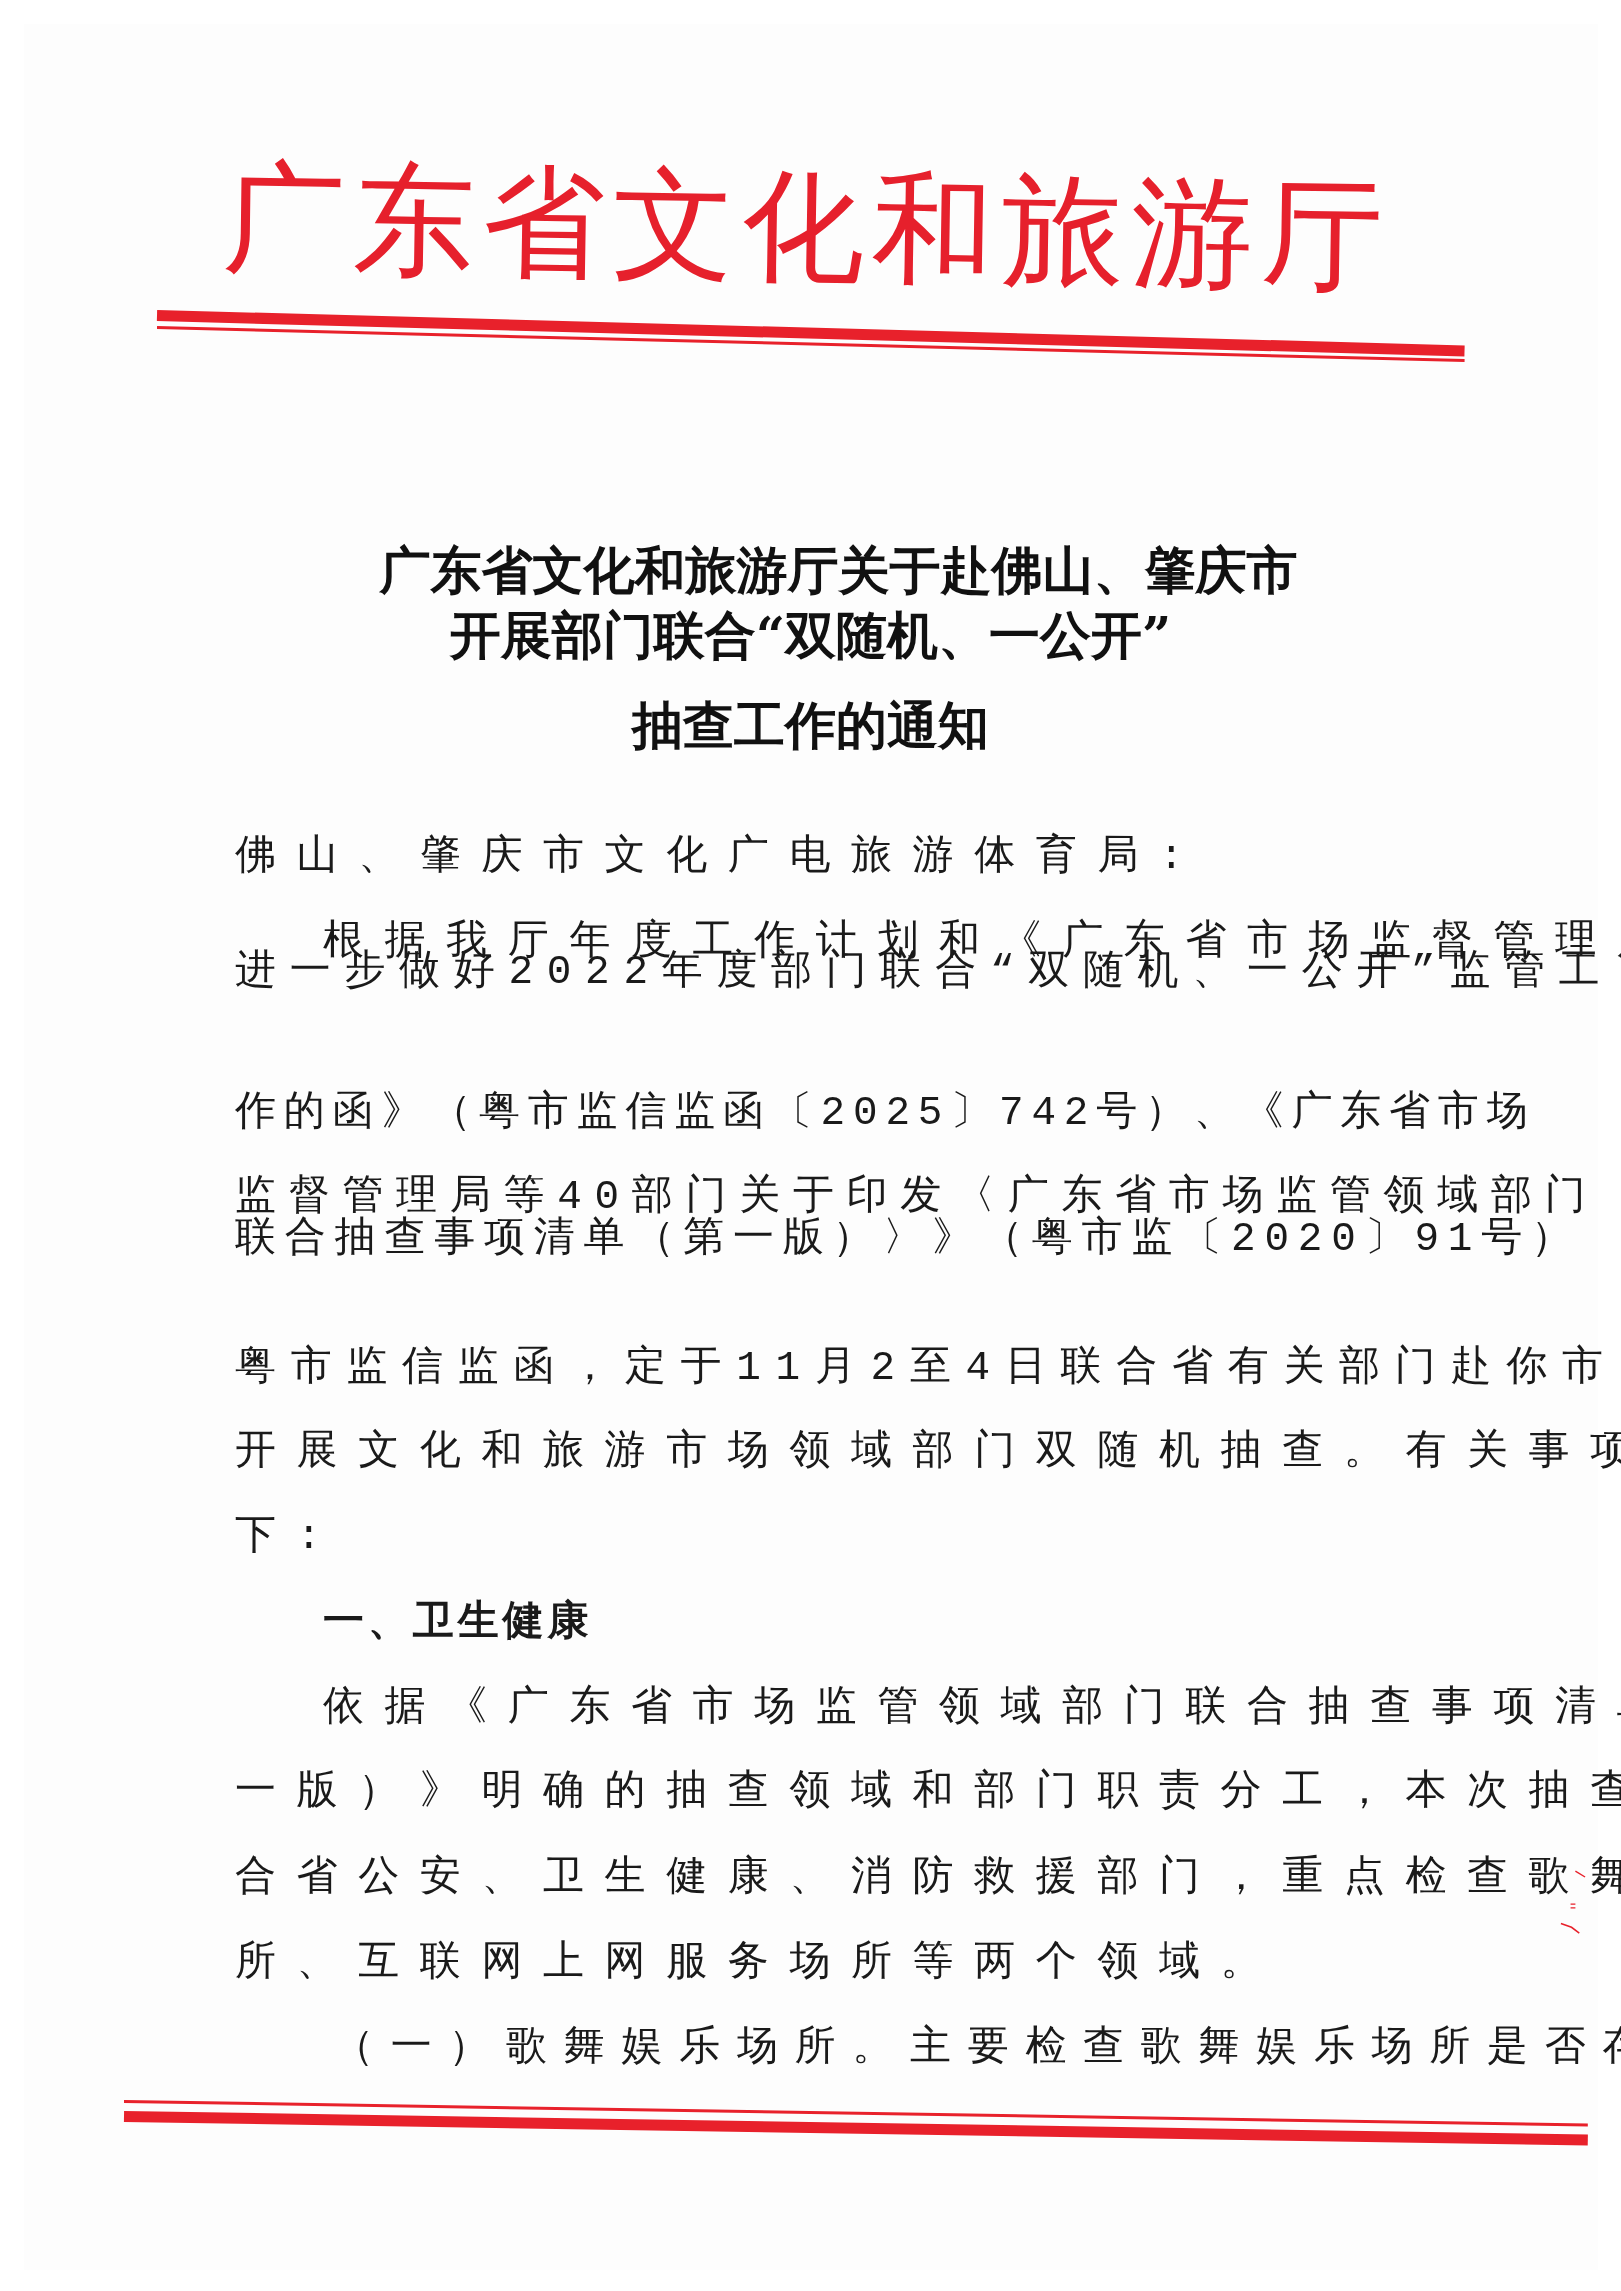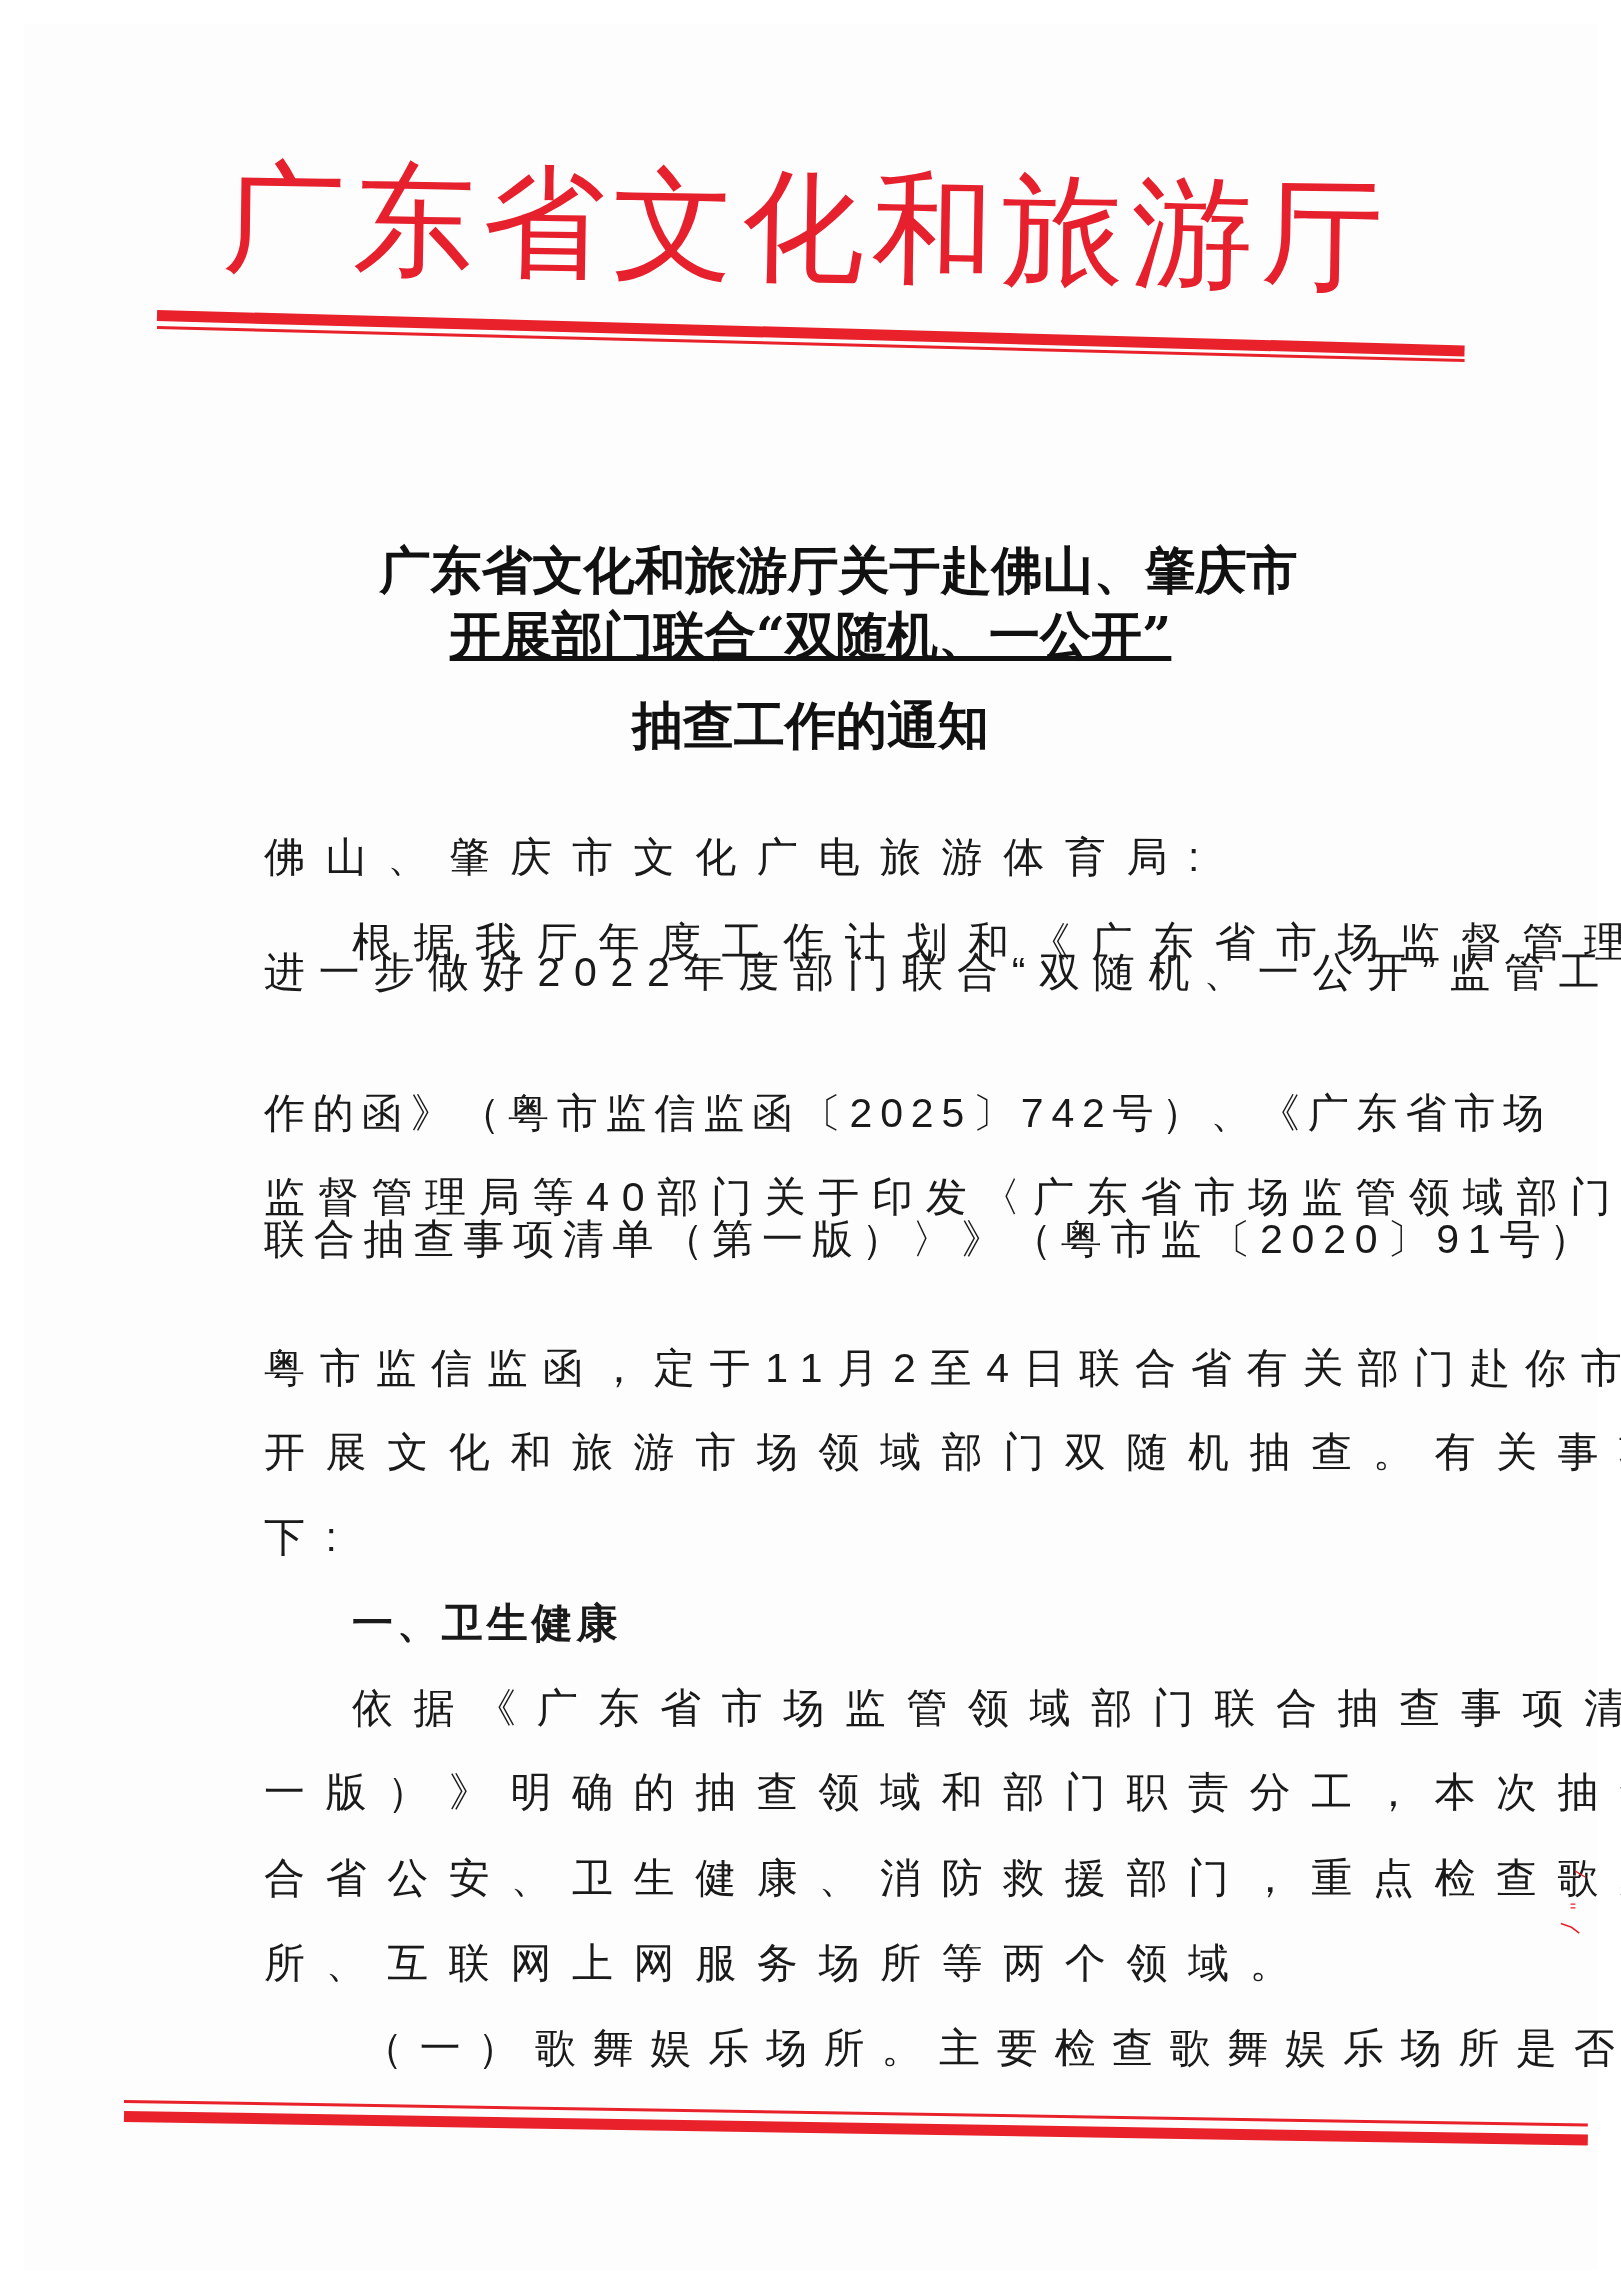--- a/index.html
+++ b/index.html
@@ -24,28 +24,28 @@
     .rule.bot-thin  { left: 124px; top: 2100px; width: 1464px; height: 2.9px;  transform: rotate(0.92deg); }
     .rule.bot-thick { left: 124px; top: 2111px; width: 1464px; height: 10.8px; transform: rotate(0.92deg); }
 
     .doc-title {
       position: absolute; left: 0; width: 1621px; text-align: center;
       font-family: "DejaVu Serif", "Liberation Serif", serif;
       font-weight: bold; font-size: 51px; color: #111;
       white-space: nowrap;
     }
     .doc-title.l1 { top: 537px; padding-left: 28px; }
-    .doc-title.l2 { top: 602px; text-decoration: underline; }
+    .doc-title.l2 { top: 602px; }
     .doc-title.l3 { top: 692px; }
 
     .line {
       position: absolute; left: 235px; width: 1142px;
-      font-family: Liberation Sans, sans-serif;
+      font-family: Liberation Mono, monospace;
       font-size: 41px; color: #1a1a1a; white-space: nowrap;
-      letter-spacing: 20.6px; height: 59px; line-height: 59px; margin-left: 29px;
+      letter-spacing: 20.6px; height: 59px; line-height: 59px;
     }
     .line.indent { left: 323px; }
     .line.heading { font-weight: bold; letter-spacing: 3.9px; }
     .line.sub { left: 333px; }
 
     .margin-marks {
       position: absolute; left: 1558px; top: 1867px; width: 29px; height: 78px;
     }
   </style>
 </head>

